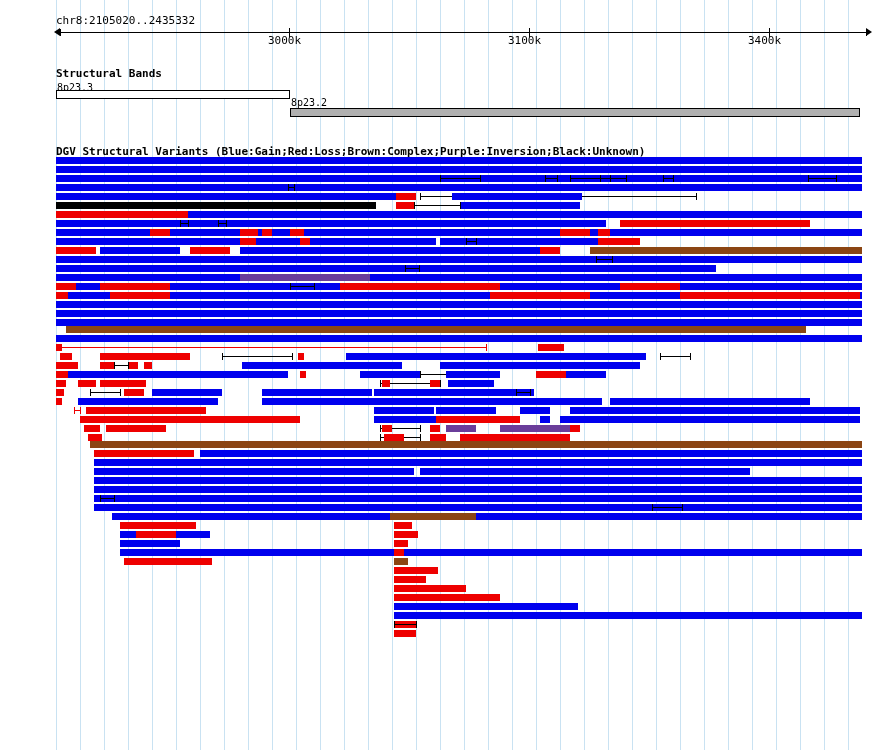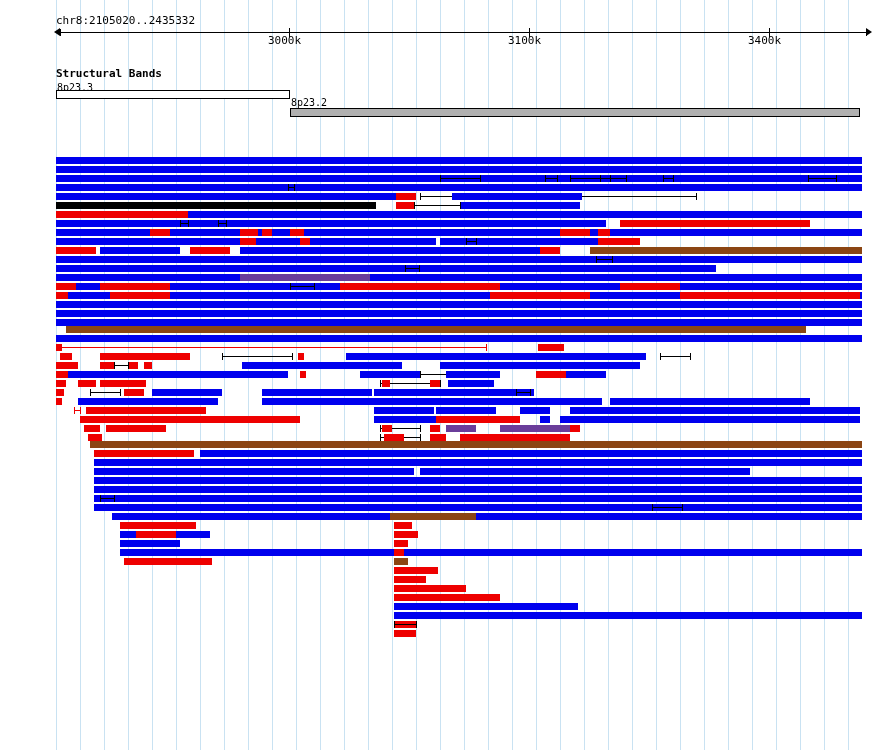--- a/index.html
+++ b/index.html
@@ -87,20 +87,21 @@
     </div>
 
   <div class="track-title" style="left:56px;top:67px;">Structural Bands</div>
   <div id="bands">
       <div class="band-label" style="left: 57px; top: 82px;">8p23.3</div>
       <div class="band band-white" style="left: 56px; top: 90px; width: 234px; height: 9px;"></div>
       <div class="band-label" style="left: 291px; top: 97px; text-align: right;">8p23.2</div>
       <div class="band band-grey" style="left: 290px; top: 108px; width: 570px; height: 9px;"></div>
     </div>
 
+  <div class="track-title" style="left:56px;top:145px;">DGV Structural Variants (Blue:Gain;Red:Loss;Brown:Complex;Purple:Inversion;Black:Unknown)</div>
   <div id="svtrack">
       <div class="svrow" style="top: 157px;">
         <div class="sv" style="background: rgb(0, 0, 238); left: 56px; width: 806px;"></div>
       </div>
       <div class="svrow" style="top: 166px;">
         <div class="sv" style="background: rgb(0, 0, 238); left: 56px; width: 806px;"></div>
       </div>
       <div class="svrow" style="top: 175px;">
         <div class="sv" style="background: rgb(0, 0, 238); left: 56px; width: 806px;"></div>
         <div class="cap" style="background: rgb(0, 0, 0); left: 440px;"></div>

